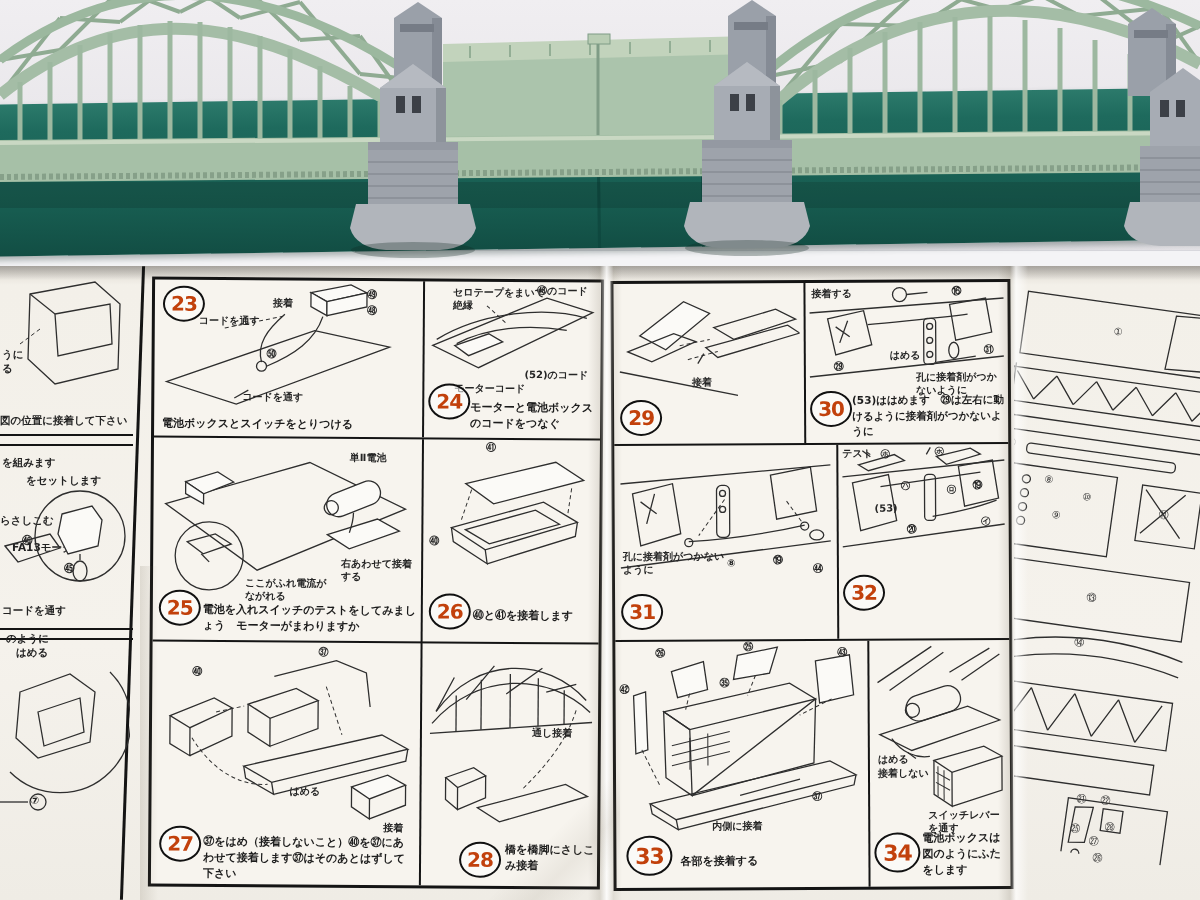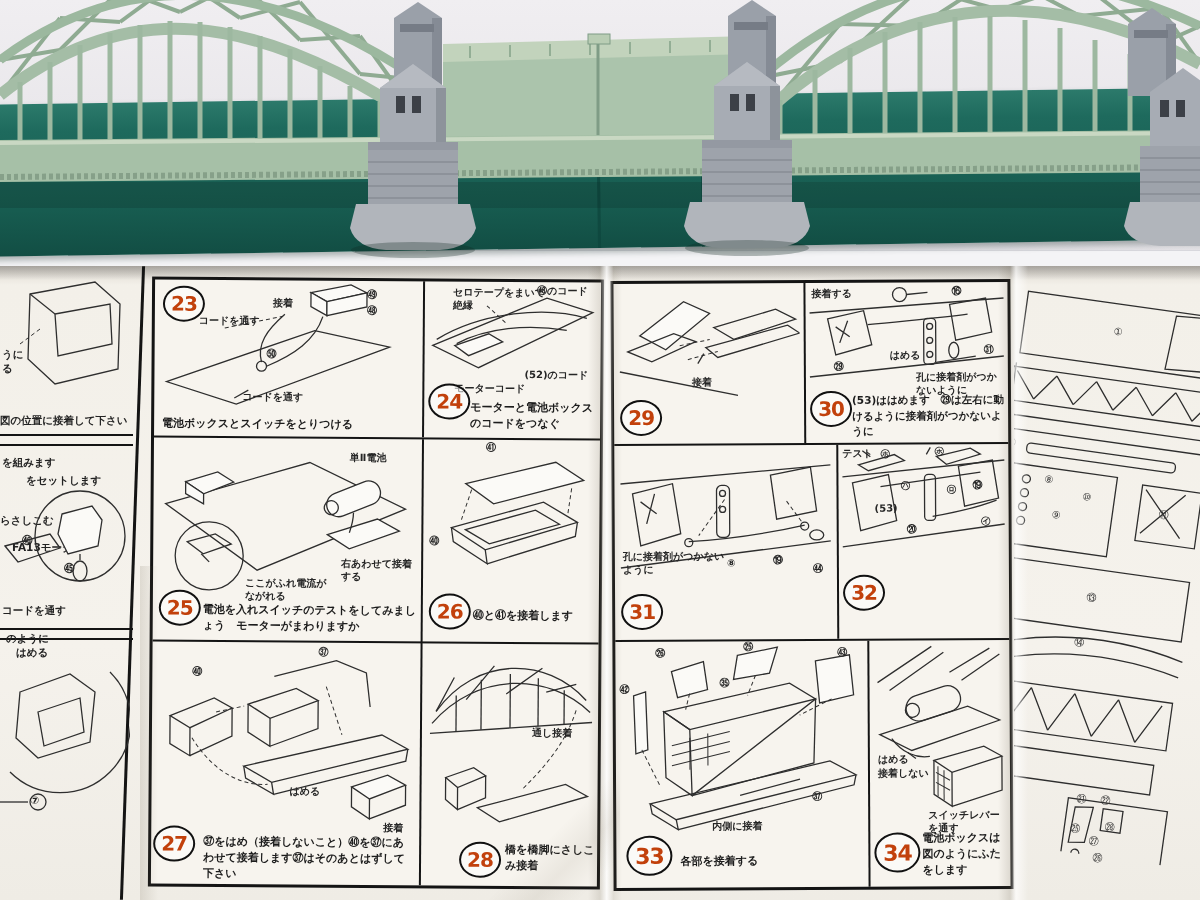--- a/index.html
+++ b/index.html
@@ -364,21 +364,21 @@
             <path class="sk" d="M196,140 L196,160 214,172 214,152 M250,138 L250,158 214,172"></path>
             <path class="dash" d="M60,66 L88,60"></path>
             <path class="dash" d="M170,40 L186,88"></path>
             <path class="dash" d="M36,92 C60,130 90,140 112,138"></path>
           </svg>
         </div>
         <span class="lbl" style="left:40px;top:24px;">㊵</span>
         <span class="lbl" style="left:166px;top:4px;">㊲</span>
         <span class="lbl" style="left:138px;top:142px;">はめる</span>
         <span class="lbl" style="left:232px;top:178px;">接着</span>
-        <div class="num" style="left:2px;bottom:26px;">27</div>
+        <div class="num" style="left:8px;bottom:26px;">27</div>
         <span class="cap" style="left:52px;bottom:6px;width:208px;">㊲をはめ（接着しないこと）㊵を㊲にあわせて接着します㊲はそのあとはずして下さい</span>
       </div>
 
       <div class="panel" style="left:270px;top:362px;width:176px;height:246px;">
         <div class="diagram" style="left:4px;top:6px;width:168px;height:196px;">
           <svg viewBox="0 0 168 196">
             <path class="sk" d="M10,62 C50,6 120,6 160,50"></path>
             <path class="sk" d="M6,74 C50,22 122,22 164,62"></path>
             <line class="sk" x1="4" y1="84" x2="166" y2="72"></line>
             <g class="sk">

